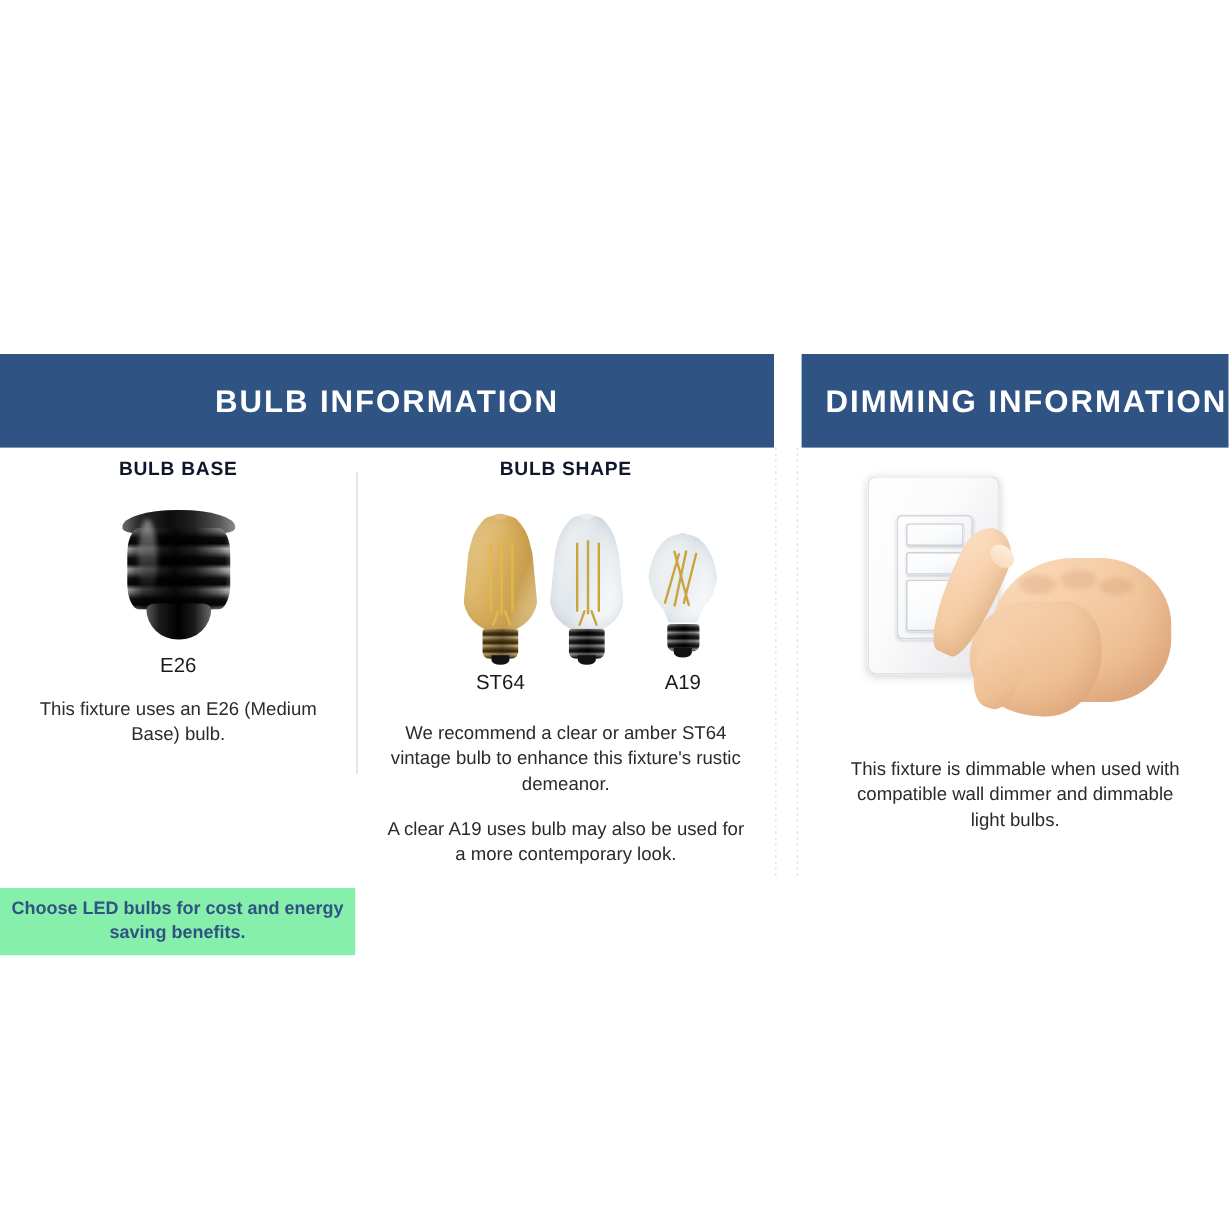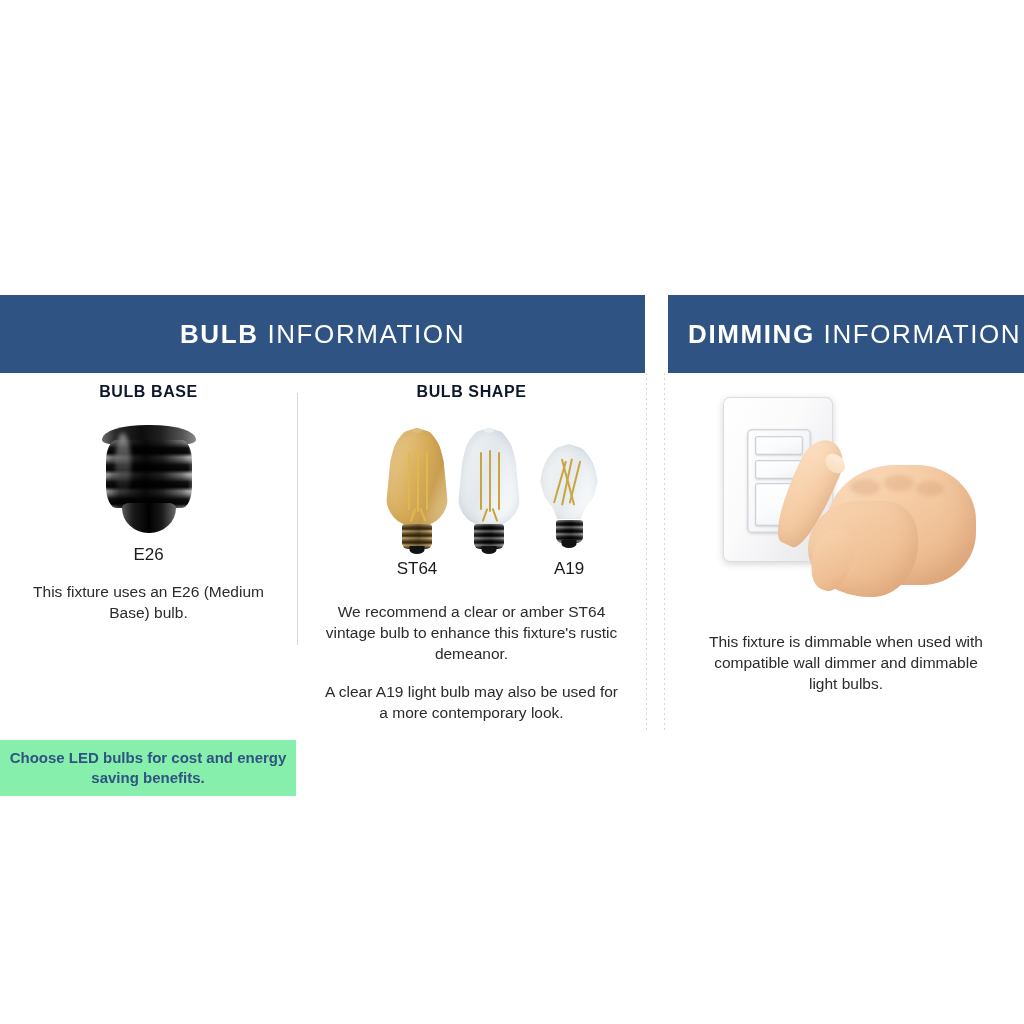--- a/index.html
+++ b/index.html
@@ -40,21 +40,21 @@
   }
   #panel-dim .hdr { justify-content: flex-start; padding-left: 20px; }
 
   .hdr-text {
     color: #ffffff;
     font-size: 26px;
     letter-spacing: 1.6px;
     white-space: nowrap;
   }
   .hdr-text .strong { font-weight: 700; }
-  .hdr-text .light  { font-weight: 400; }
+  .hdr-text .light  { font-weight: 700; }
 
   
   .body-area { position: relative; }
 
   
   .col-title {
     text-align: center;
     font-size: 16px;
     font-weight: 700;
     letter-spacing: .6px;
@@ -444,21 +444,21 @@
 
         </div>
 
         <div id="shape-labels">
           <div class="img-label" style="left:89px;width:60px">ST64</div>
           <div class="img-label" style="left:243px;width:56px">A19</div>
         </div>
 
         <div id="shape-paras">
           <p class="para">We recommend a clear or amber ST64 vintage bulb to enhance this fixture's rustic demeanor.</p>
-          <p class="para">A clear A19 light bulb may also be used for a more contemporary look.</p>
+          <p class="para">A clear A19 uses bulb may also be used for a more contemporary look.</p>
         </div>
       </div>
 
       <div id="led-box">
         <div id="led-text">Choose LED bulbs for cost and energy saving benefits.</div>
       </div>
 
     </div>
   </section>
 

